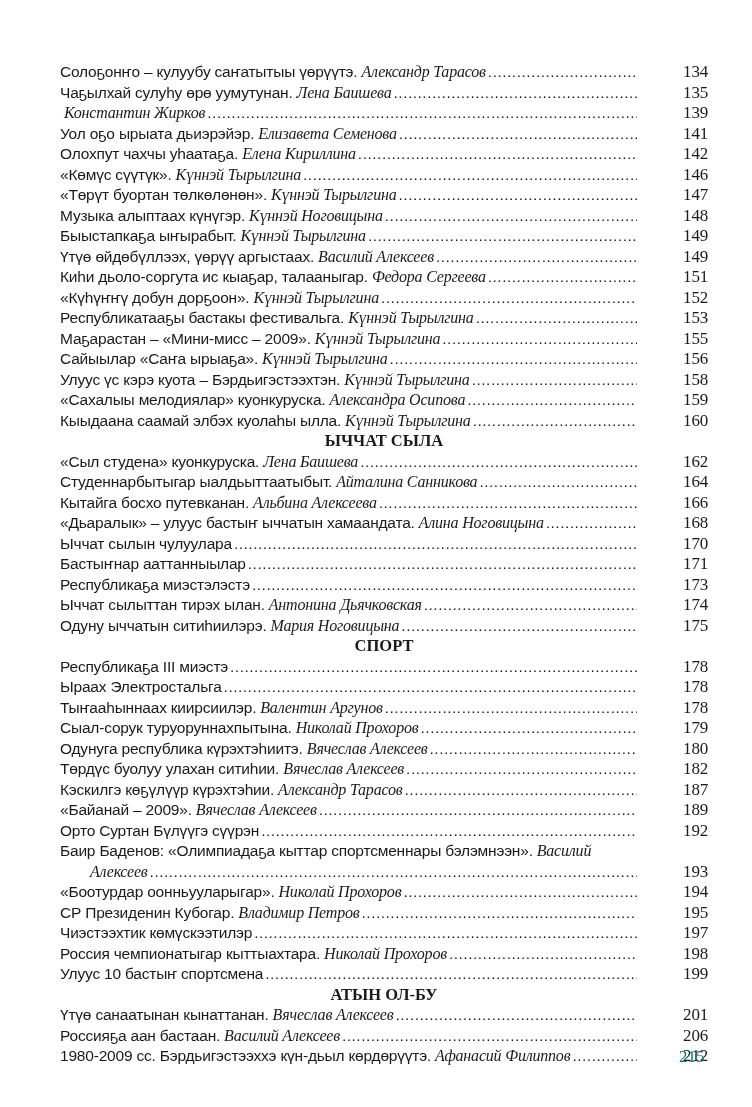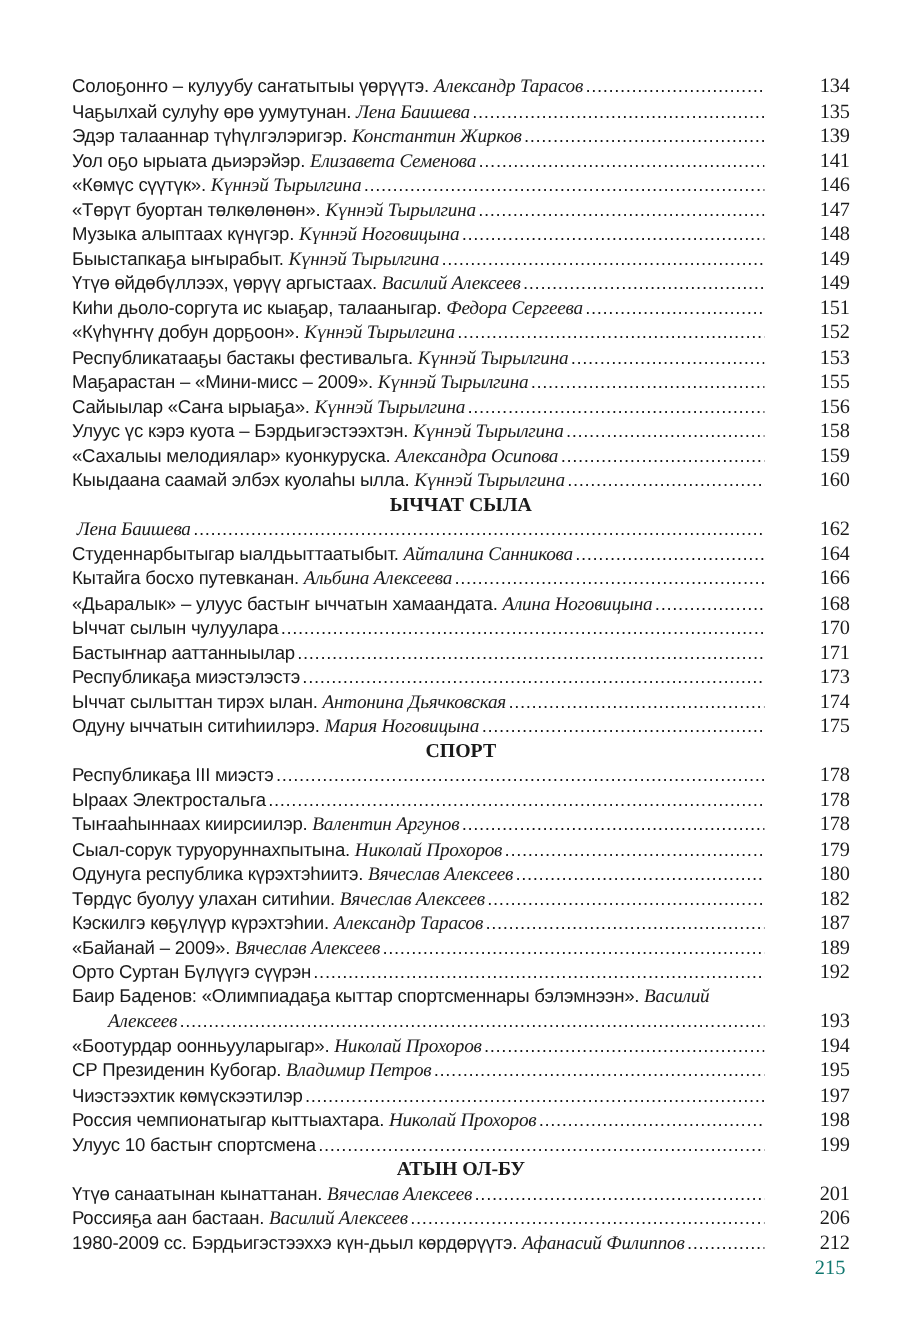--- a/index.html
+++ b/index.html
@@ -43,32 +43,37 @@
       <span class="leader"></span>
       <span class="pg">134</span>
     </div>
     <div class="row">
       <span class="title">Чаҕылхай сулуһу өрө уумутунан.</span>
       <span class="author">Лена Баишева</span>
       <span class="leader"></span>
       <span class="pg">135</span>
     </div>
     <div class="row">
-      <span class="title">Эдэр талааннар түһүлгэлэригэр.</span>
       <span class="author">Константин Жирков</span>
       <span class="leader"></span>
       <span class="pg">139</span>
     </div>
     <div class="row">
       <span class="title">Уол оҕо ырыата дьиэрэйэр.</span>
       <span class="author">Елизавета Семенова</span>
       <span class="leader"></span>
       <span class="pg">141</span>
     </div>
     <div class="row">
+      <span class="title">Олохпут чахчы уһаатаҕа.</span>
+      <span class="author">Елена Кириллина</span>
+      <span class="leader"></span>
+      <span class="pg">142</span>
+    </div>
+    <div class="row">
       <span class="title">«Көмүс сүүтүк».</span>
       <span class="author">Күннэй Тырылгина</span>
       <span class="leader"></span>
       <span class="pg">146</span>
     </div>
     <div class="row">
       <span class="title">«Төрүт буортан төлкөлөнөн».</span>
       <span class="author">Күннэй Тырылгина</span>
       <span class="leader"></span>
       <span class="pg">147</span>
@@ -134,20 +139,21 @@
       <span class="pg">159</span>
     </div>
     <div class="row">
       <span class="title">Кыыдаана саамай элбэх куолаһы ылла.</span>
       <span class="author">Күннэй Тырылгина</span>
       <span class="leader"></span>
       <span class="pg">160</span>
     </div>
     <div class="heading">ЫЧЧАТ СЫЛА</div>
     <div class="row">
+      <span class="title">«Сыл студена» куонкуруска.</span>
       <span class="author">Лена Баишева</span>
       <span class="leader"></span>
       <span class="pg">162</span>
     </div>
     <div class="row">
       <span class="title">Студеннарбытыгар ыалдьыттаатыбыт.</span>
       <span class="author">Айталина Санникова</span>
       <span class="leader"></span>
       <span class="pg">164</span>
     </div>

